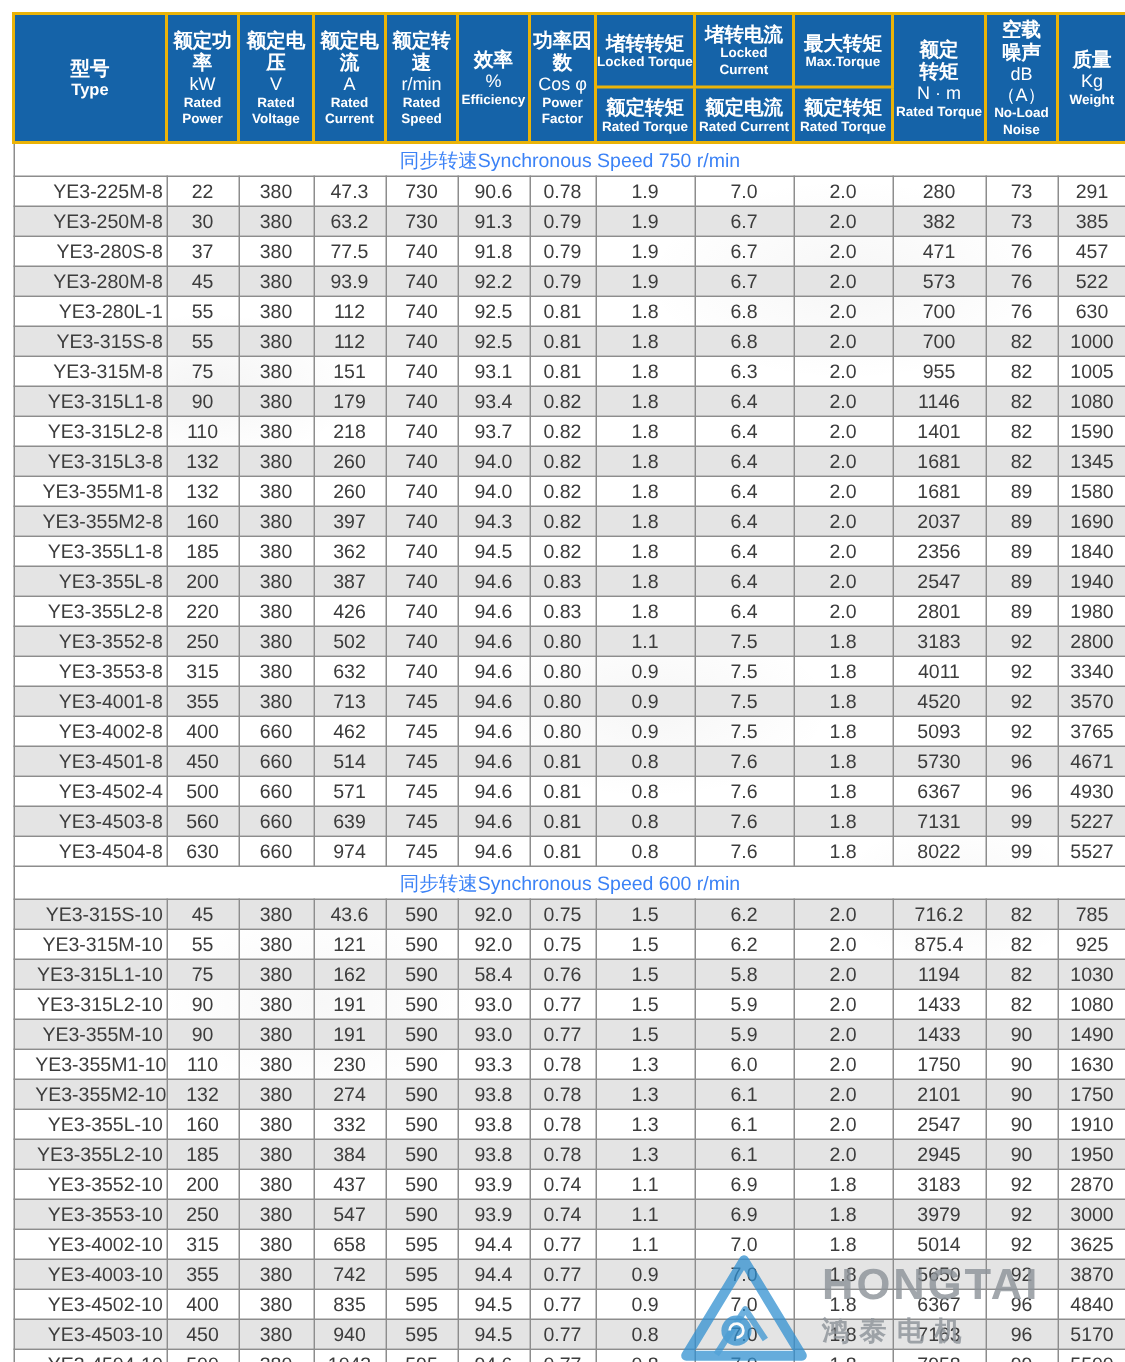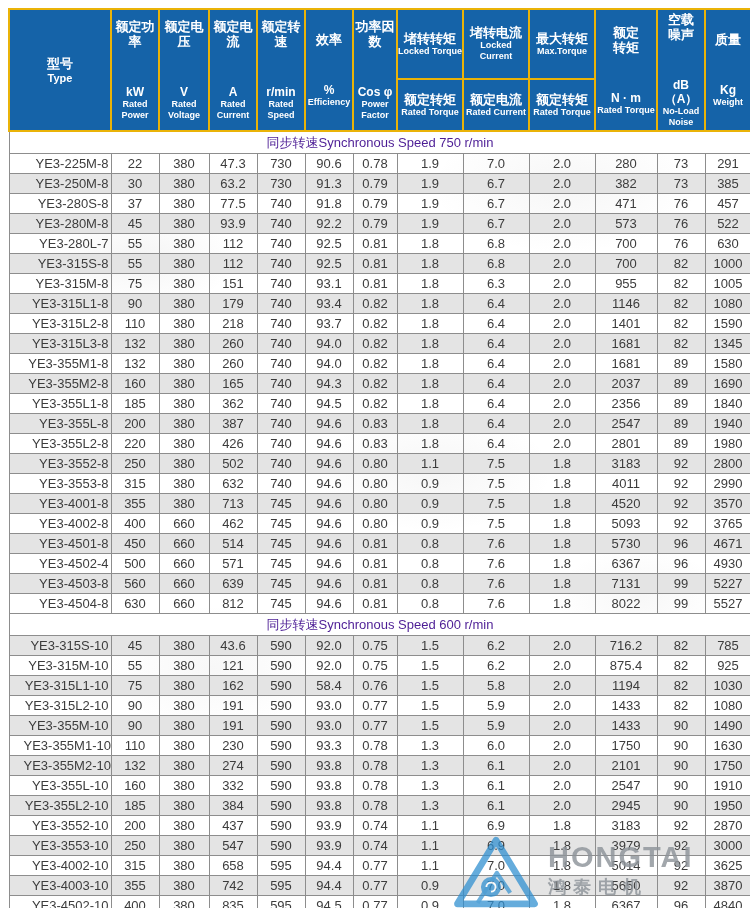--- a/index.html
+++ b/index.html
@@ -21,40 +21,40 @@
   
   thead th {
     background: var(--header-bg, #1563a8);
     color:#ffffff;
     border:2px solid #eab308;
     vertical-align:middle;
     padding:2px 0;
     font-weight:bold;
   }
   thead .zh   { display:block; font-size:13px; line-height:15px; font-weight:bold; }
-  thead .unit { display:block; font-size:12px; line-height:14px; font-weight:bold;margin-top:36px; }
+  thead .unit { display:block; font-size:12px; line-height:14px; font-weight:normal; }
   thead .en   { display:block; font-size:9px;  line-height:11px; font-weight:bold; }
 
   
   tbody td {
     border:1px solid var(--border, #8d8d8d);
     height:20px;
     font-size:13px;
     line-height:1;
     color:var(--text, #3c3c3c);
     text-align:center;
     padding:0 2px;
     white-space:nowrap;
     overflow:hidden;
   }
   tbody td.model { text-align:right; padding-left:14px; }
 
   tbody.sec0 tr:nth-child(odd)  td { background: var(--stripe, #e4e4e4); }
   tbody.sec1 tr:nth-child(even) td { background: var(--stripe, #e4e4e4); }
-  tbody tr.section-row td { background:#ffffff !important; height:22px; font-size:13px; color:#4c1d95; text-align:center; }
+  tbody tr.section-row td { background:#ffffff !important; height:22px; font-size:13px; color:#3b82f6; text-align:center; }
 
   
   .watermark { position:absolute; left:452px; top:836px; z-index:2; display:flex; align-items:center; opacity:.82; pointer-events:none; }
   .watermark svg { display:block; }
   .wm-text { margin-left:8px; }
   .wm-en { font-size:29px; font-weight:bold; letter-spacing:2px; color:var(--wm-text, #8e949a); line-height:30px; }
   .wm-zh { font-size:18px; font-weight:bold; letter-spacing:7px; color:var(--wm-text, #8e949a); line-height:30px; }
 </style>
 </head>
 <body>
@@ -218,21 +218,21 @@
           <td>92.2</td>
           <td>0.79</td>
           <td>1.9</td>
           <td>6.7</td>
           <td>2.0</td>
           <td>573</td>
           <td>76</td>
           <td>522</td>
         </tr>
         <tr>
-          <td class="model">YE3-280L-7</td>
+          <td class="model">YE3-280L-1</td>
           <td>55</td>
           <td>380</td>
           <td>112</td>
           <td>740</td>
           <td>92.5</td>
           <td>0.81</td>
           <td>1.8</td>
           <td>6.8</td>
           <td>2.0</td>
           <td>700</td>
@@ -326,21 +326,21 @@
           <td>6.4</td>
           <td>2.0</td>
           <td>1681</td>
           <td>89</td>
           <td>1580</td>
         </tr>
         <tr>
           <td class="model">YE3-355M2-8</td>
           <td>160</td>
           <td>380</td>
-          <td>165</td>
+          <td>397</td>
           <td>740</td>
           <td>94.3</td>
           <td>0.82</td>
           <td>1.8</td>
           <td>6.4</td>
           <td>2.0</td>
           <td>2037</td>
           <td>89</td>
           <td>1690</td>
         </tr>
@@ -410,21 +410,21 @@
           <td>380</td>
           <td>632</td>
           <td>740</td>
           <td>94.6</td>
           <td>0.80</td>
           <td>0.9</td>
           <td>7.5</td>
           <td>1.8</td>
           <td>4011</td>
           <td>92</td>
-          <td>2990</td>
+          <td>3340</td>
         </tr>
         <tr>
           <td class="model">YE3-4001-8</td>
           <td>355</td>
           <td>380</td>
           <td>713</td>
           <td>745</td>
           <td>94.6</td>
           <td>0.80</td>
           <td>0.9</td>
@@ -491,21 +491,21 @@
           <td>7.6</td>
           <td>1.8</td>
           <td>7131</td>
           <td>99</td>
           <td>5227</td>
         </tr>
         <tr>
           <td class="model">YE3-4504-8</td>
           <td>630</td>
           <td>660</td>
-          <td>812</td>
+          <td>974</td>
           <td>745</td>
           <td>94.6</td>
           <td>0.81</td>
           <td>0.8</td>
           <td>7.6</td>
           <td>1.8</td>
           <td>8022</td>
           <td>99</td>
           <td>5527</td>
         </tr>

